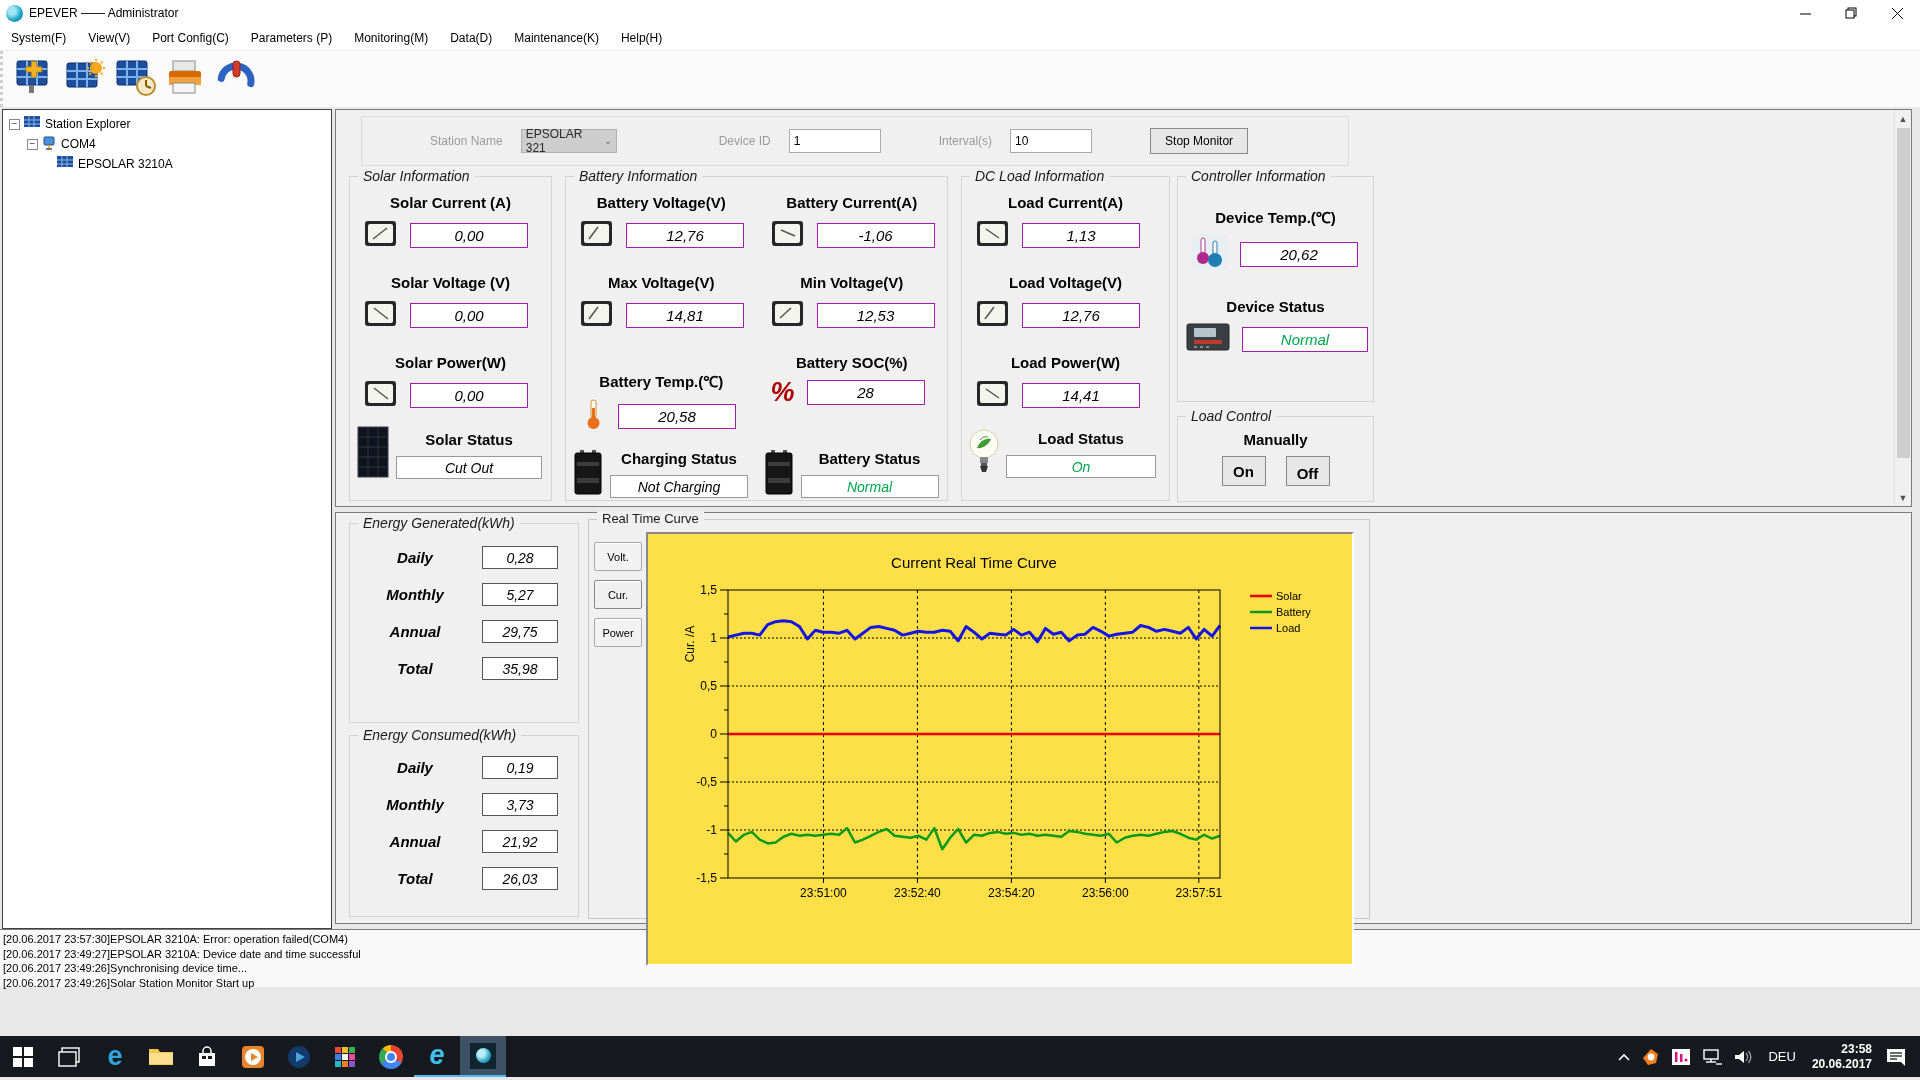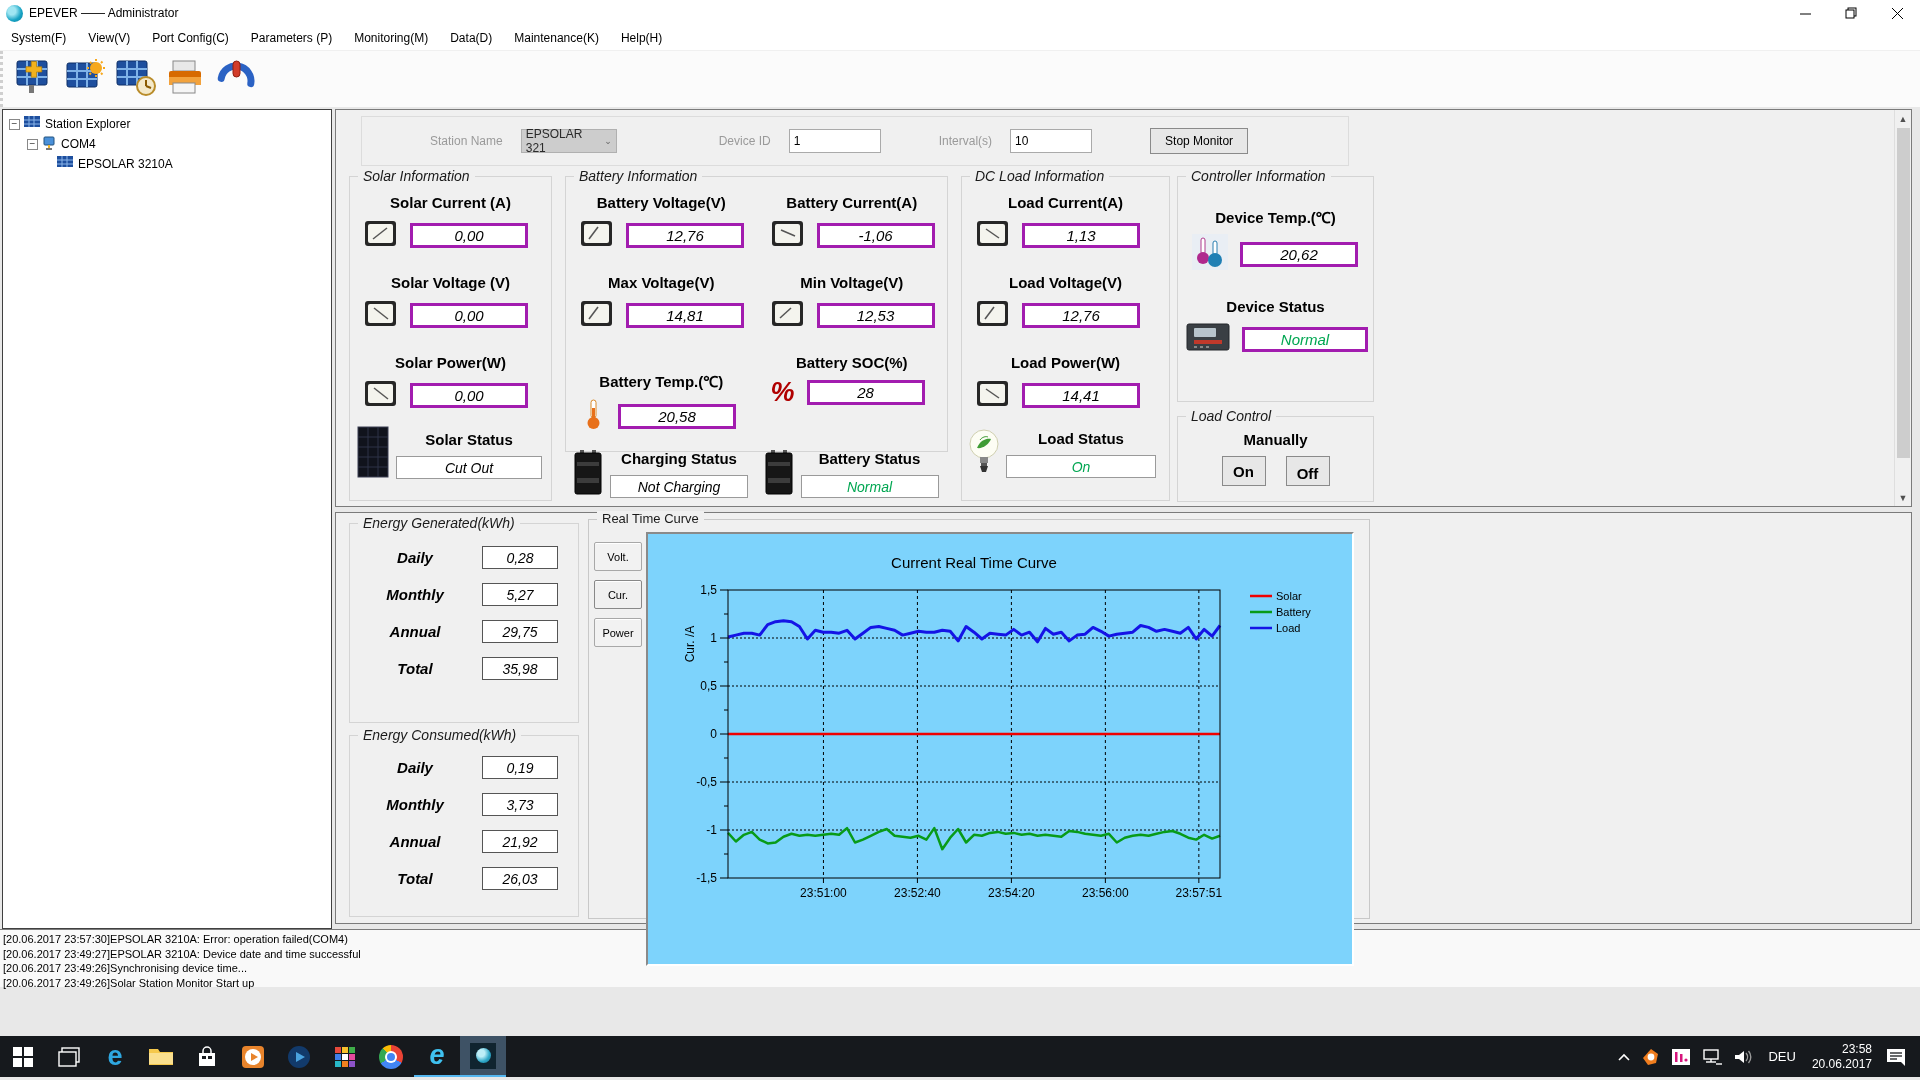--- a/index.html
+++ b/index.html
@@ -40,40 +40,40 @@
   .combo { width:96px; height:24px; background:#cdcdcd; border:1px solid #b0b0b0; display:flex;
     align-items:center; font-size:12px; color:#2a2a2a; padding:0 4px; justify-content:space-between; }
   .tbox { width:92px; height:24px; border:1px solid #aaa; background:#fff; font-size:12px; padding:0 4px;
     font-family:"Liberation Sans", sans-serif; }
   .push-btn { height:26px; background:#e7e7e7; border:1px solid #8a8a8a; font-size:12px; padding:0 14px;
     font-family:"Liberation Sans", sans-serif; }
   
   .stat { margin-top:11px; }
   .slabel { text-align:center; font-weight:bold; font-size:15px; }
   .srow { display:flex; align-items:center; margin-top:7px; padding-left:14px; }
-  .valbox { background:#fff; border:3px solid #a21caf; height:25px; width:118px; margin-left:12px;
+  .valbox { background:#fff; border:1px solid #a21caf; height:25px; width:118px; margin-left:12px;
     display:flex; align-items:center; justify-content:center; font-style:italic; font-size:15px; }
   .statusblk { display:flex; align-items:center; margin-top:14px; padding-left:6px; }
   .statuscol { display:flex; flex-direction:column; align-items:center; margin-left:6px; }
   .statusbox { background:#fff; border:1px solid #9a9a9a; height:23px; display:flex; align-items:center;
     justify-content:center; font-style:italic; font-size:14px; margin-top:8px; }
   .green { color:#00a651; }
   .bgrid { display:grid; grid-template-columns:1fr 1fr; }
   
   .erow { display:flex; align-items:center; margin-top:14px; padding-left:22px; }
   .elabel { width:86px; text-align:center; font-weight:bold; font-style:italic; font-size:15px; }
   .ebox { background:#fff; border:1px solid #555; width:76px; height:23px; margin-left:24px;
     display:flex; align-items:center; justify-content:center; font-style:italic; font-size:14px; }
   
   .tabcol { position:absolute; left:5px; top:22px; }
   .vtab { width:48px; height:29px; background:#f2f2f2; border:1px solid #a8a8a8; border-radius:2px;
     display:flex; align-items:center; justify-content:center; font-size:11px; margin-bottom:9px;
     box-shadow:0 1px 0 #fff inset; }
   .vtab.active { background:#f0f0f0; border-color:#888; }
-  .chart-panel { position:absolute; left:57px; top:12px; width:708px; height:434px; background:#7dd3fc;
+  .chart-panel { position:absolute; left:57px; top:12px; width:708px; height:434px; background:#fde047;
     border-top:2px solid #8a8a8a; border-left:2px solid #8a8a8a; border-right:2px solid #fff; border-bottom:2px solid #fff; }
   
   .vscroll { position:absolute; right:0; top:0; bottom:0; width:17px; background:#f0f0f0; border-left:1px solid #dedede;
     display:flex; flex-direction:column; align-items:center; }
   .sarrow { height:17px; width:17px; display:flex; align-items:center; justify-content:center;
     color:#505050; font-size:9px; }
   .sthumb { width:13px; flex:0 0 330px; background:#cdcdcd; margin-top:1px; }
   
   .log { height:58px; background:#f9f9f9; border-top:1px solid #7b7b7b; font-size:11px; line-height:14.5px;
     padding:2px 0 0 3px; }
@@ -82,21 +82,21 @@
   .taskbar { height:41px; background:#16191d; display:flex; align-items:stretch; color:#fff; }
   .tb-item { width:46px; display:flex; align-items:center; justify-content:center; }
   .search { width:340px; background:#34373b; display:flex; align-items:center; padding:0 10px; }
   .search .ring { width:17px; height:17px; border:2px solid #ddd; border-radius:50%; }
   .search .ph { color:#c9c9c9; font-size:13px; margin-left:10px; flex:1; }
   .open-ind { border-bottom:2px solid #55b7f0; }
   .active-app { background:#3e5265; }
   .tray { margin-left:auto; display:flex; align-items:center; }
   .tray-item { padding:0 6px; display:flex; align-items:center; justify-content:center; }
   .lang { font-size:13px; padding:0 8px; }
-  .clock { font-size:12px; text-align:right; line-height:15px; padding:0 8px; }
+  .clock { font-size:12px; text-align:right; line-height:15px; padding:0 8px;font-weight:bold; }
   svg text { font-family:"Liberation Sans", sans-serif; }
 </style>
 </head>
 <body>
 
 <div class="titlebar">
   <div class="app-logo"></div>
   <div class="title-text">EPEVER —— Administrator</div>
   <div class="win-btns">
     <div class="win-btn">
@@ -280,21 +280,21 @@
                 <rect x="2" y="1" width="30" height="50" fill="#10131c" stroke="#3a3f52"></rect>
                 <path d="M2 11h30M2 21h30M2 31h30M2 41h30M12 1v50M22 1v50" stroke="#2c3347"></path>
               </svg></span>
           <div class="statuscol">
             <div class="slabel">Solar Status</div>
             <div class="statusbox" style="width:146px;">Cut Out</div>
           </div>
         </div>
       </div>
 
-      <div class="groupbox" style="left:229px; top:66px; width:383px; height:276px;">
+      <div class="groupbox" style="left:229px; top:66px; width:383px; height:325px;">
         <div class="glegend">Battery Information</div>
         <div class="bgrid">
           <div class="stat" style="margin-top:17px;">
             <div class="slabel">Battery Voltage(V)</div>
             <div class="srow">
               <span><svg width="34" height="30">
                     <rect x="1" y="3" width="31" height="25" rx="3" fill="#262626"></rect>
                     <rect x="4" y="6" width="25" height="19" rx="2" fill="#f4f4ee"></rect>
                     <line x1="9" y1="21" x2="18" y2="9" stroke="#555" stroke-width="1.5"></line>
                   </svg></span>

